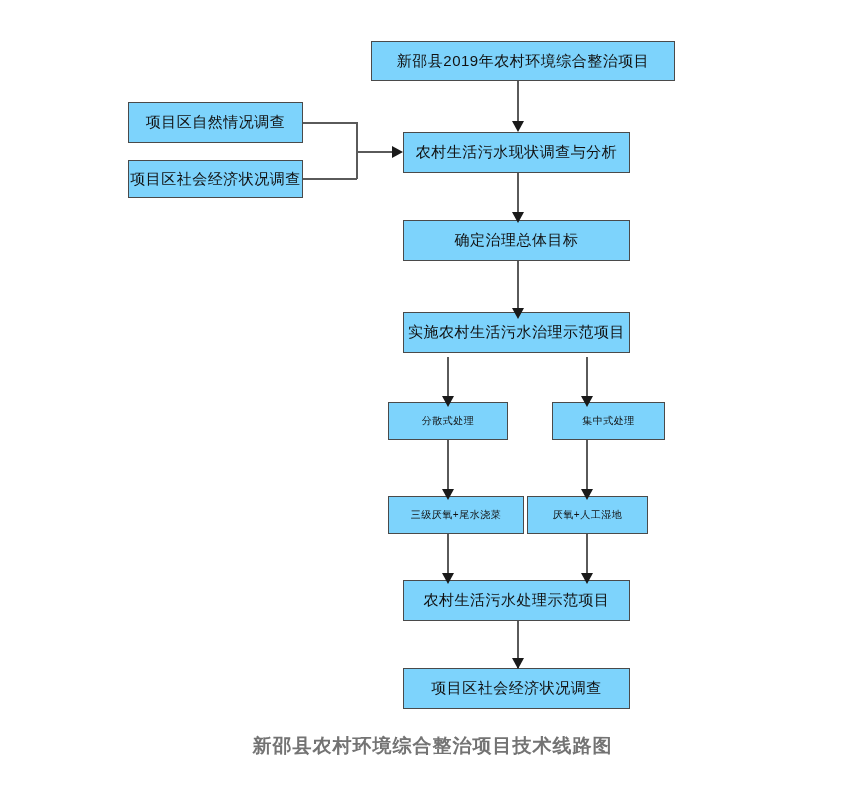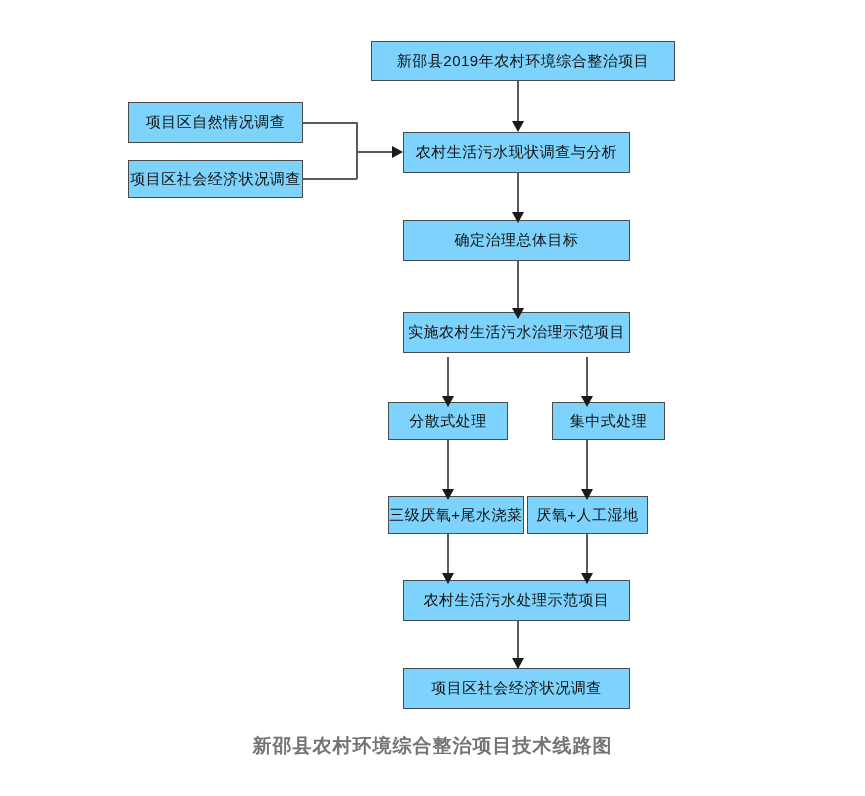--- a/index.html
+++ b/index.html
@@ -26,21 +26,21 @@
     align-items: center;
     justify-content: center;
     color: #111111;
     font-family: Liberation Sans, sans-serif;
     font-size: 15px;
     letter-spacing: 0.5px;
     white-space: nowrap;
     z-index: 2;
   }
   .node.small {
-    font-size: 15px;
+    font-size: 10px;
     text-align: right;
   }
   .conn {
     position: absolute;
     background: #5a5a5a;
     z-index: 1;
   }
   .conn.v { width: 1.6px; }
   .conn.h { height: 1.6px; }
   .arrow-down {

